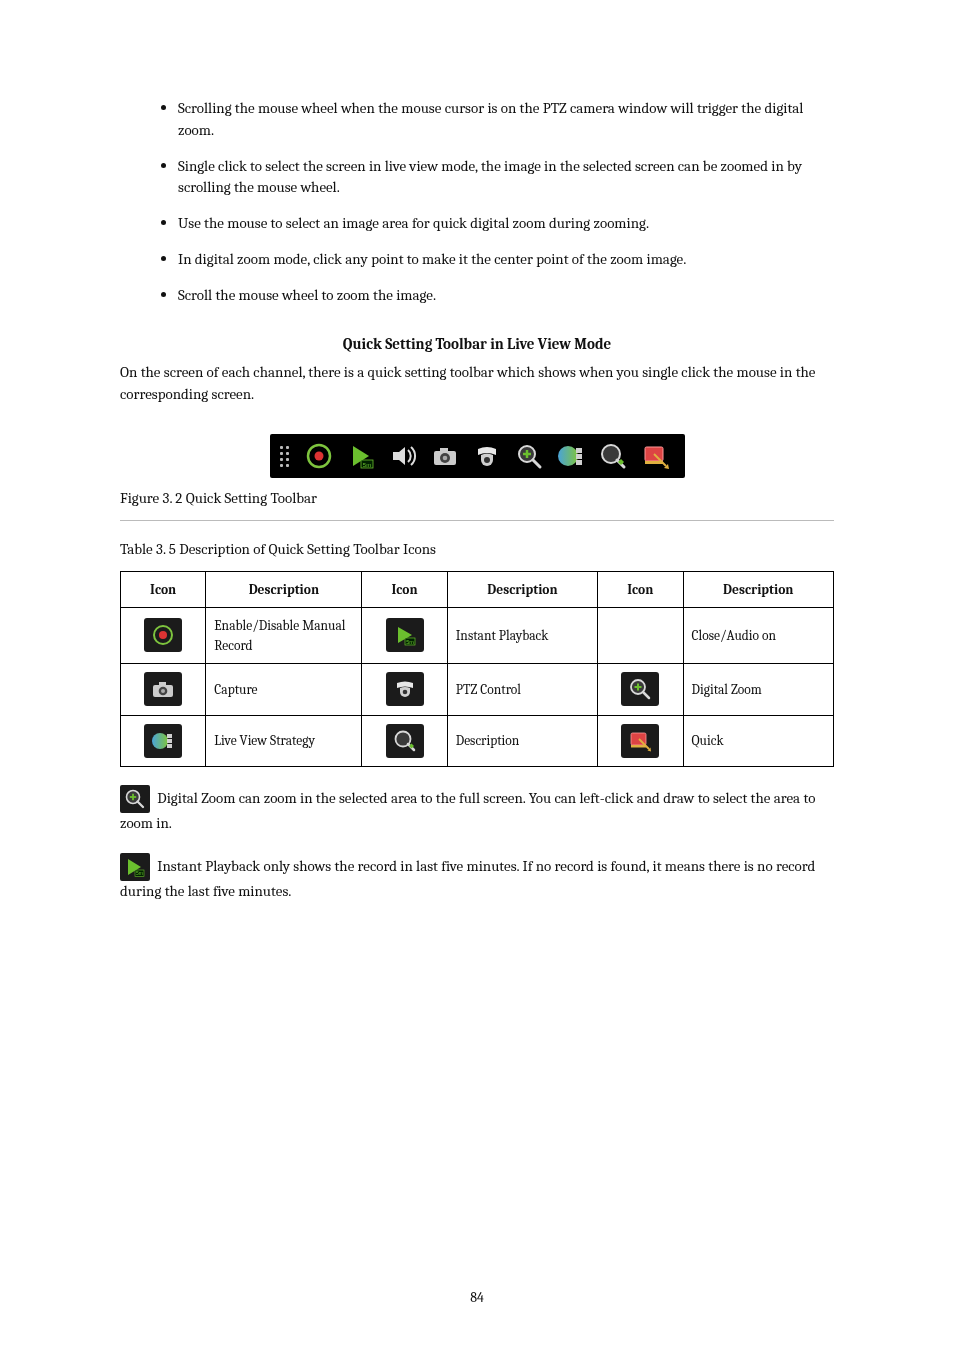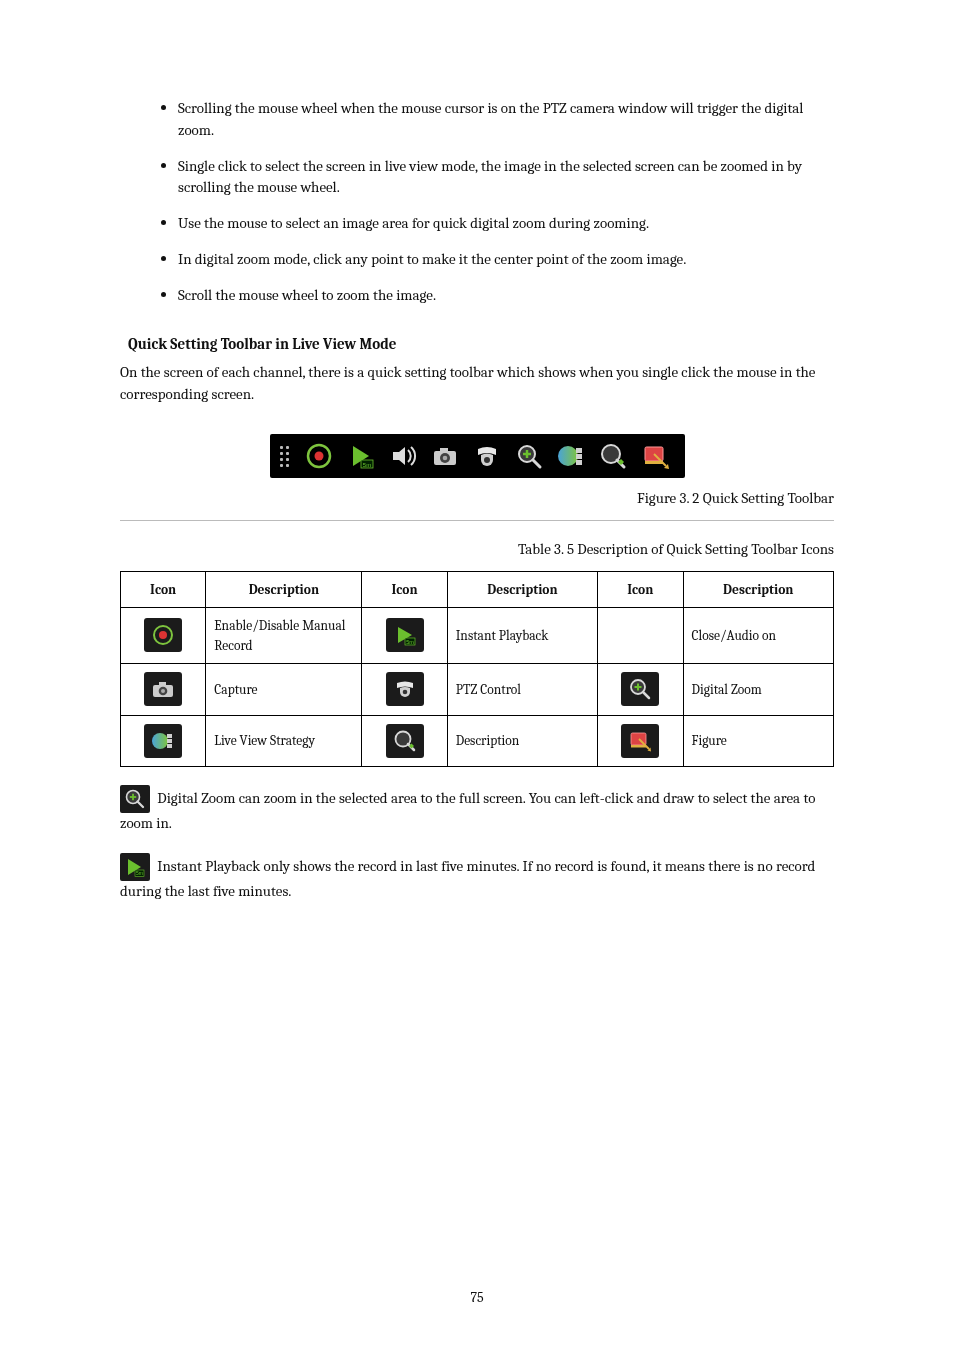--- a/index.html
+++ b/index.html
@@ -40,20 +40,21 @@
     padding: 0;
   }
   .feature-list li::marker {
     font-size: 17px;
   }
 
   
   .section-title {
     font-weight: bold;
     margin: 18px 8px 6px;
+    text-align: center;
   }
   .section-text {
     margin: 0 0 24px;
   }
 
   
   .toolbar-figure {
     text-align: center;
     margin: 28px 0 8px;
   }
@@ -81,21 +82,21 @@
   .tb-icon {
     width: 32px;
     height: 32px;
     display: inline-flex;
     align-items: center;
     justify-content: center;
   }
   .tb-icon svg { display: block; }
 
   .caption {
-    text-align: right;
+    text-align: left;
     margin: 10px 0 10px;
   }
 
   hr.divider {
     border: none;
     border-top: 1px solid #bbb;
     margin: 10px 0 18px;
   }
 
   
@@ -375,21 +376,21 @@
         <td class="icon-cell">
           <span class="dark-square">
             <svg width="24" height="24">
                 <rect x="3" y="4" width="15" height="12" rx="1.5" fill="#d44" stroke="#f99" stroke-width="0.8"></rect>
                 <rect x="3" y="16" width="15" height="2.5" fill="#e0b040"></rect>
                 <line x1="11" y1="10" x2="21" y2="20" stroke="#e0b040" stroke-width="1.8"></line>
                 <polygon points="19.5,21.5 22.5,18.5 23,22.5" fill="#e0b040"></polygon>
               </svg>
           </span>
         </td>
-        <td class="desc-cell">Figure</td>
+        <td class="desc-cell">Quick</td>
       </tr>
     </tbody>
   </table>
 
   <p class="inline-icon-par">
     <span class="inline-icon">
       <svg width="22" height="22">
           <circle cx="9" cy="9" r="6.5" fill="#3a3a3a" stroke="#d8d8d8" stroke-width="1.6"></circle>
           <line x1="13.5" y1="13.5" x2="19" y2="19" stroke="#d8d8d8" stroke-width="2.3" stroke-linecap="round"></line>
           <line x1="5.8" y1="9" x2="12.2" y2="9" stroke="#6bbf2e" stroke-width="1.8"></line>
@@ -403,14 +404,14 @@
     <span class="inline-icon">
       <svg width="22" height="22">
           <polygon points="4,3 17,11 4,19" fill="#6bbf2e"></polygon>
           <rect x="11" y="14" width="9" height="6.5" fill="#020" stroke="#6bbf2e" stroke-width="0.6"></rect>
           <text x="15.5" y="19" font-size="5" fill="#6bbf2e" text-anchor="middle" font-family="Arial">5m</text>
         </svg>
     </span>
     <span>Instant Playback only shows the record in last five minutes. If no record is found, it means there is no record during the last five minutes.</span>
   </p>
 
-  <div class="page-number">75</div>
+  <div class="page-number">84</div>
 </div>
 
 </body></html>

